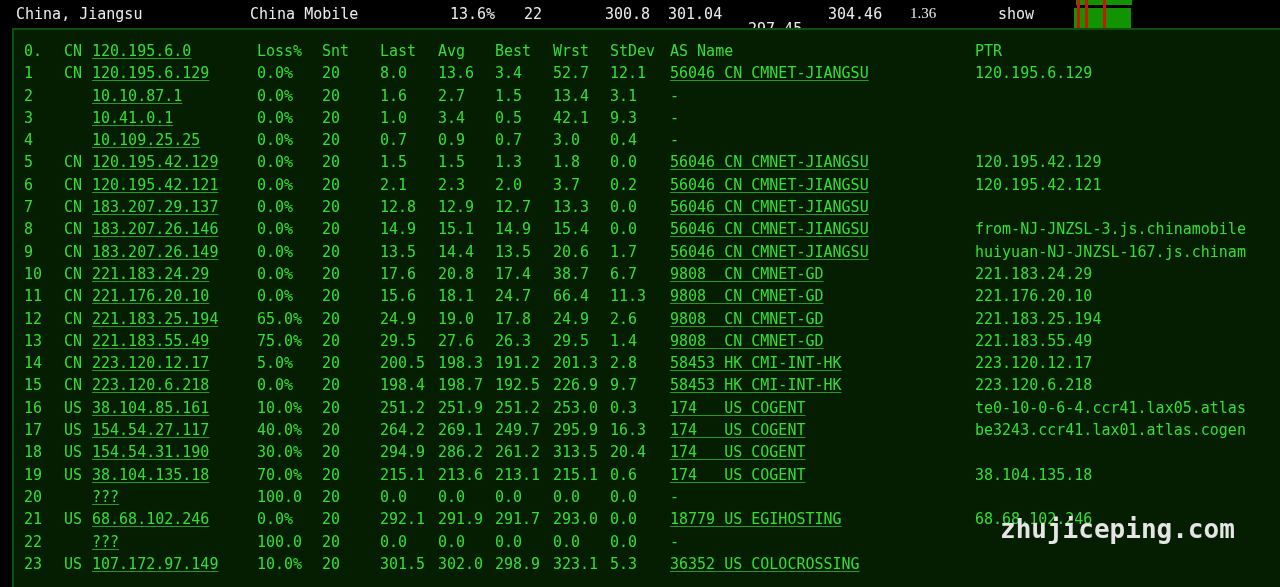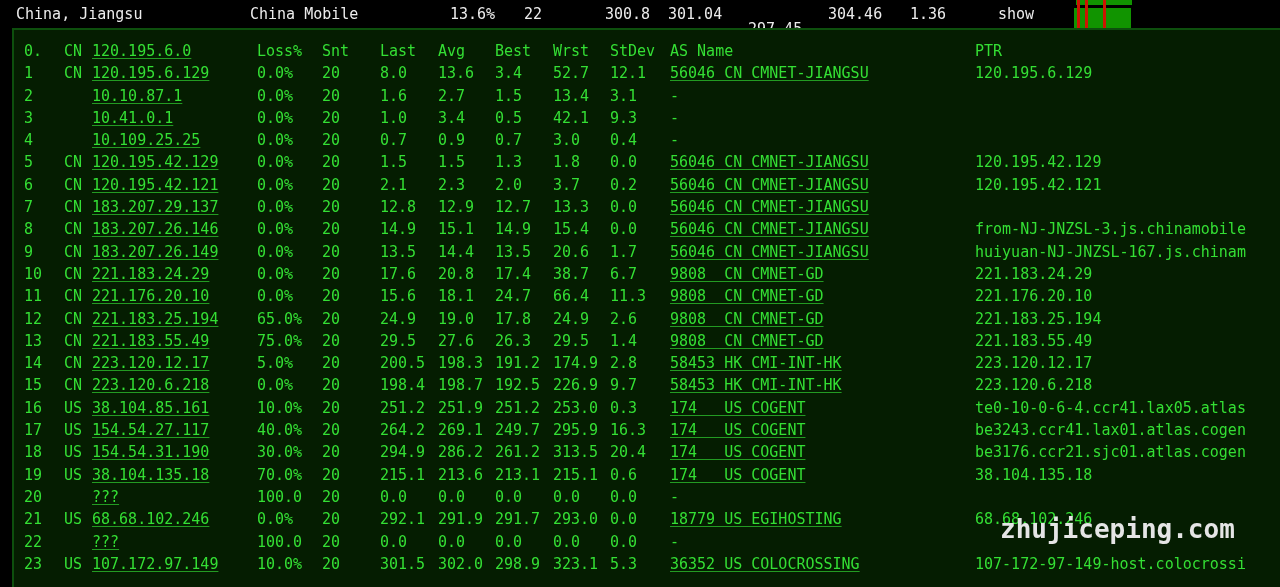--- a/index.html
+++ b/index.html
@@ -15,21 +15,21 @@
   .topbar{position:absolute;left:0;top:0;width:1280px;height:28px;background:#000;}
   .topbar .h{position:absolute;top:5px;color:#ececec;white-space:pre;}
   .h-loc{left:16px;}
   .h-isp{left:250px;}
   .h-loss{left:450px;}
   .h-snt{left:524px;}
   .h-last{left:605px;}
   .h-avg{left:668px;}
   .h-best{left:748px;margin-top:15px;}
   .h-wrst{left:828px;}
-  .h-stdev{left:910px;}
+  .h-stdev{left:910px;font-family:Liberation Serif, serif;}
   .h-show{left:998px;color:#2fd32f;cursor:pointer;}
   
   .graph{position:absolute;left:1074px;top:0;width:58px;height:28px;cursor:pointer;}
   .g-top{position:absolute;left:2px;top:0;width:56px;height:5px;background:#119400;}
   .g-main{position:absolute;left:0;top:8px;width:57px;height:20px;background:#119400;}
   .g-line{position:absolute;top:0;width:3px;height:28px;background:#cc1502;}
   .g1{left:3px}.g2{left:11px}.g3{left:29px}
   
   .trace{
     position:absolute;left:12px;top:28px;right:0;bottom:0;
@@ -285,21 +285,21 @@
         </div>
         <div class="trow">
           <span class="cell col-no">14</span>
           <span class="cell col-cc">CN</span>
           <span class="cell col-ip link">223.120.12.17</span>
           <span class="cell col-loss">5.0%</span>
           <span class="cell col-snt">20</span>
           <span class="cell col-last">200.5</span>
           <span class="cell col-avg">198.3</span>
           <span class="cell col-best">191.2</span>
-          <span class="cell col-wrst">174.9</span>
+          <span class="cell col-wrst">201.3</span>
           <span class="cell col-stdev">2.8</span>
           <span class="cell col-asn link">58453 HK CMI-INT-HK</span>
           <span class="cell col-ptr">223.120.12.17</span>
         </div>
         <div class="trow">
           <span class="cell col-no">15</span>
           <span class="cell col-cc">CN</span>
           <span class="cell col-ip link">223.120.6.218</span>
           <span class="cell col-loss">0.0%</span>
           <span class="cell col-snt">20</span>
@@ -344,21 +344,20 @@
           <span class="cell col-cc">US</span>
           <span class="cell col-ip link">154.54.31.190</span>
           <span class="cell col-loss">30.0%</span>
           <span class="cell col-snt">20</span>
           <span class="cell col-last">294.9</span>
           <span class="cell col-avg">286.2</span>
           <span class="cell col-best">261.2</span>
           <span class="cell col-wrst">313.5</span>
           <span class="cell col-stdev">20.4</span>
           <span class="cell col-asn link">174   US COGENT</span>
-          <span class="cell col-ptr">be3176.ccr21.sjc01.atlas.cogen</span>
         </div>
         <div class="trow">
           <span class="cell col-no">19</span>
           <span class="cell col-cc">US</span>
           <span class="cell col-ip link">38.104.135.18</span>
           <span class="cell col-loss">70.0%</span>
           <span class="cell col-snt">20</span>
           <span class="cell col-last">215.1</span>
           <span class="cell col-avg">213.6</span>
           <span class="cell col-best">213.1</span>
@@ -410,20 +409,19 @@
           <span class="cell col-cc">US</span>
           <span class="cell col-ip link">107.172.97.149</span>
           <span class="cell col-loss">10.0%</span>
           <span class="cell col-snt">20</span>
           <span class="cell col-last">301.5</span>
           <span class="cell col-avg">302.0</span>
           <span class="cell col-best">298.9</span>
           <span class="cell col-wrst">323.1</span>
           <span class="cell col-stdev">5.3</span>
           <span class="cell col-asn link">36352 US COLOCROSSING</span>
-          <span class="cell col-ptr">107-172-97-149-host.colocrossi</span>
         </div>
       </div>
   </div>
 
   <div class="watermark">zhujiceping.com</div>
 
 </div>
 
 </body></html>

